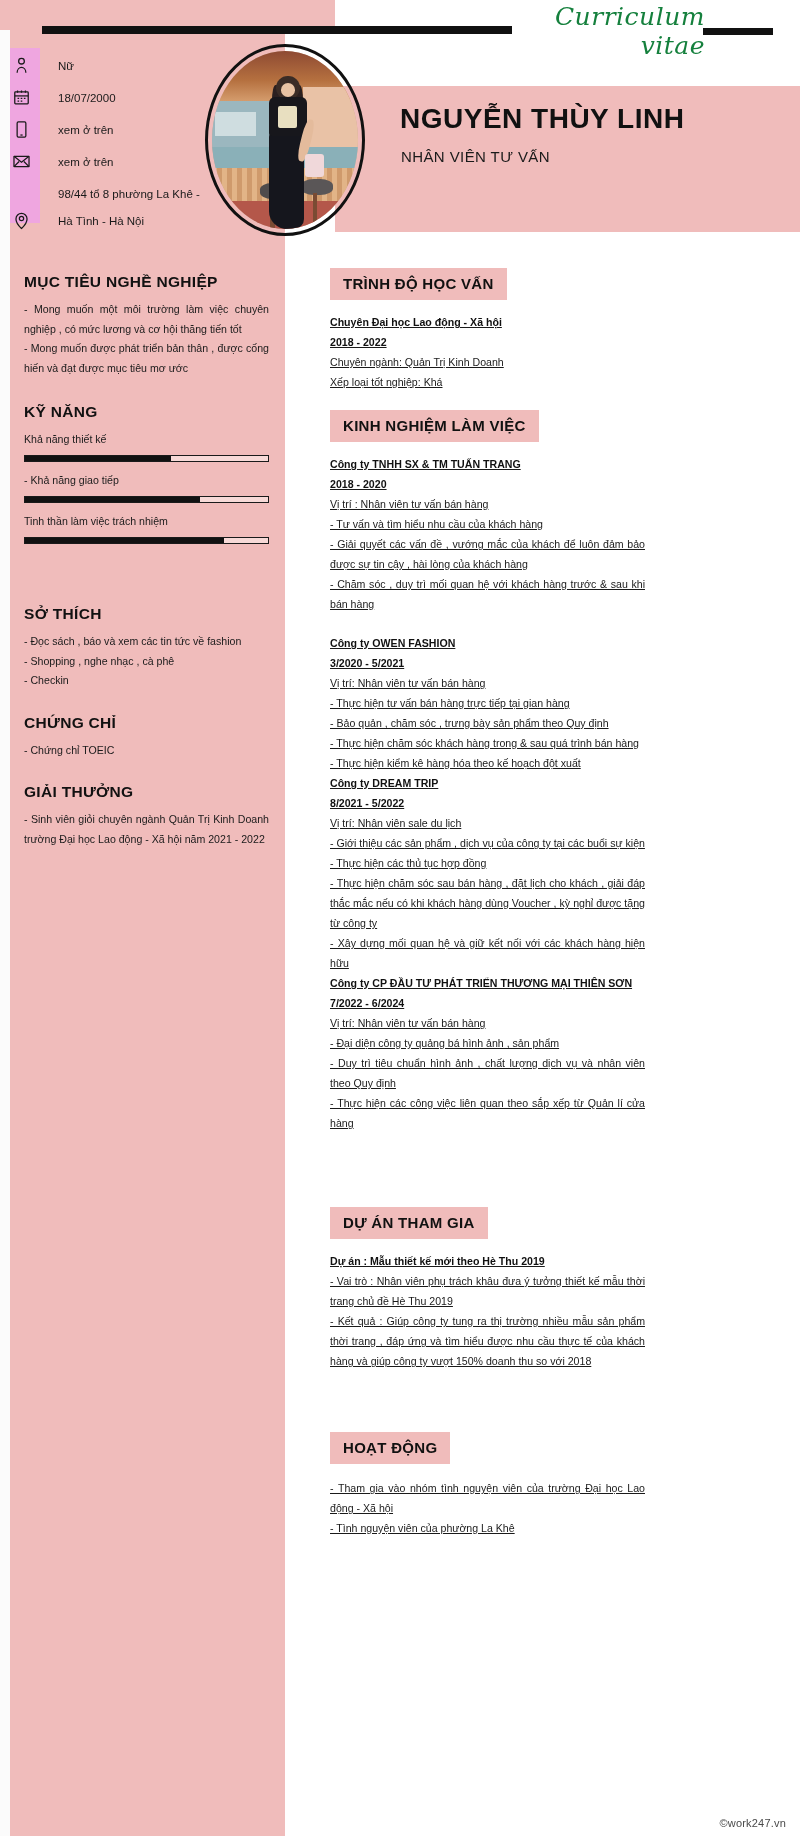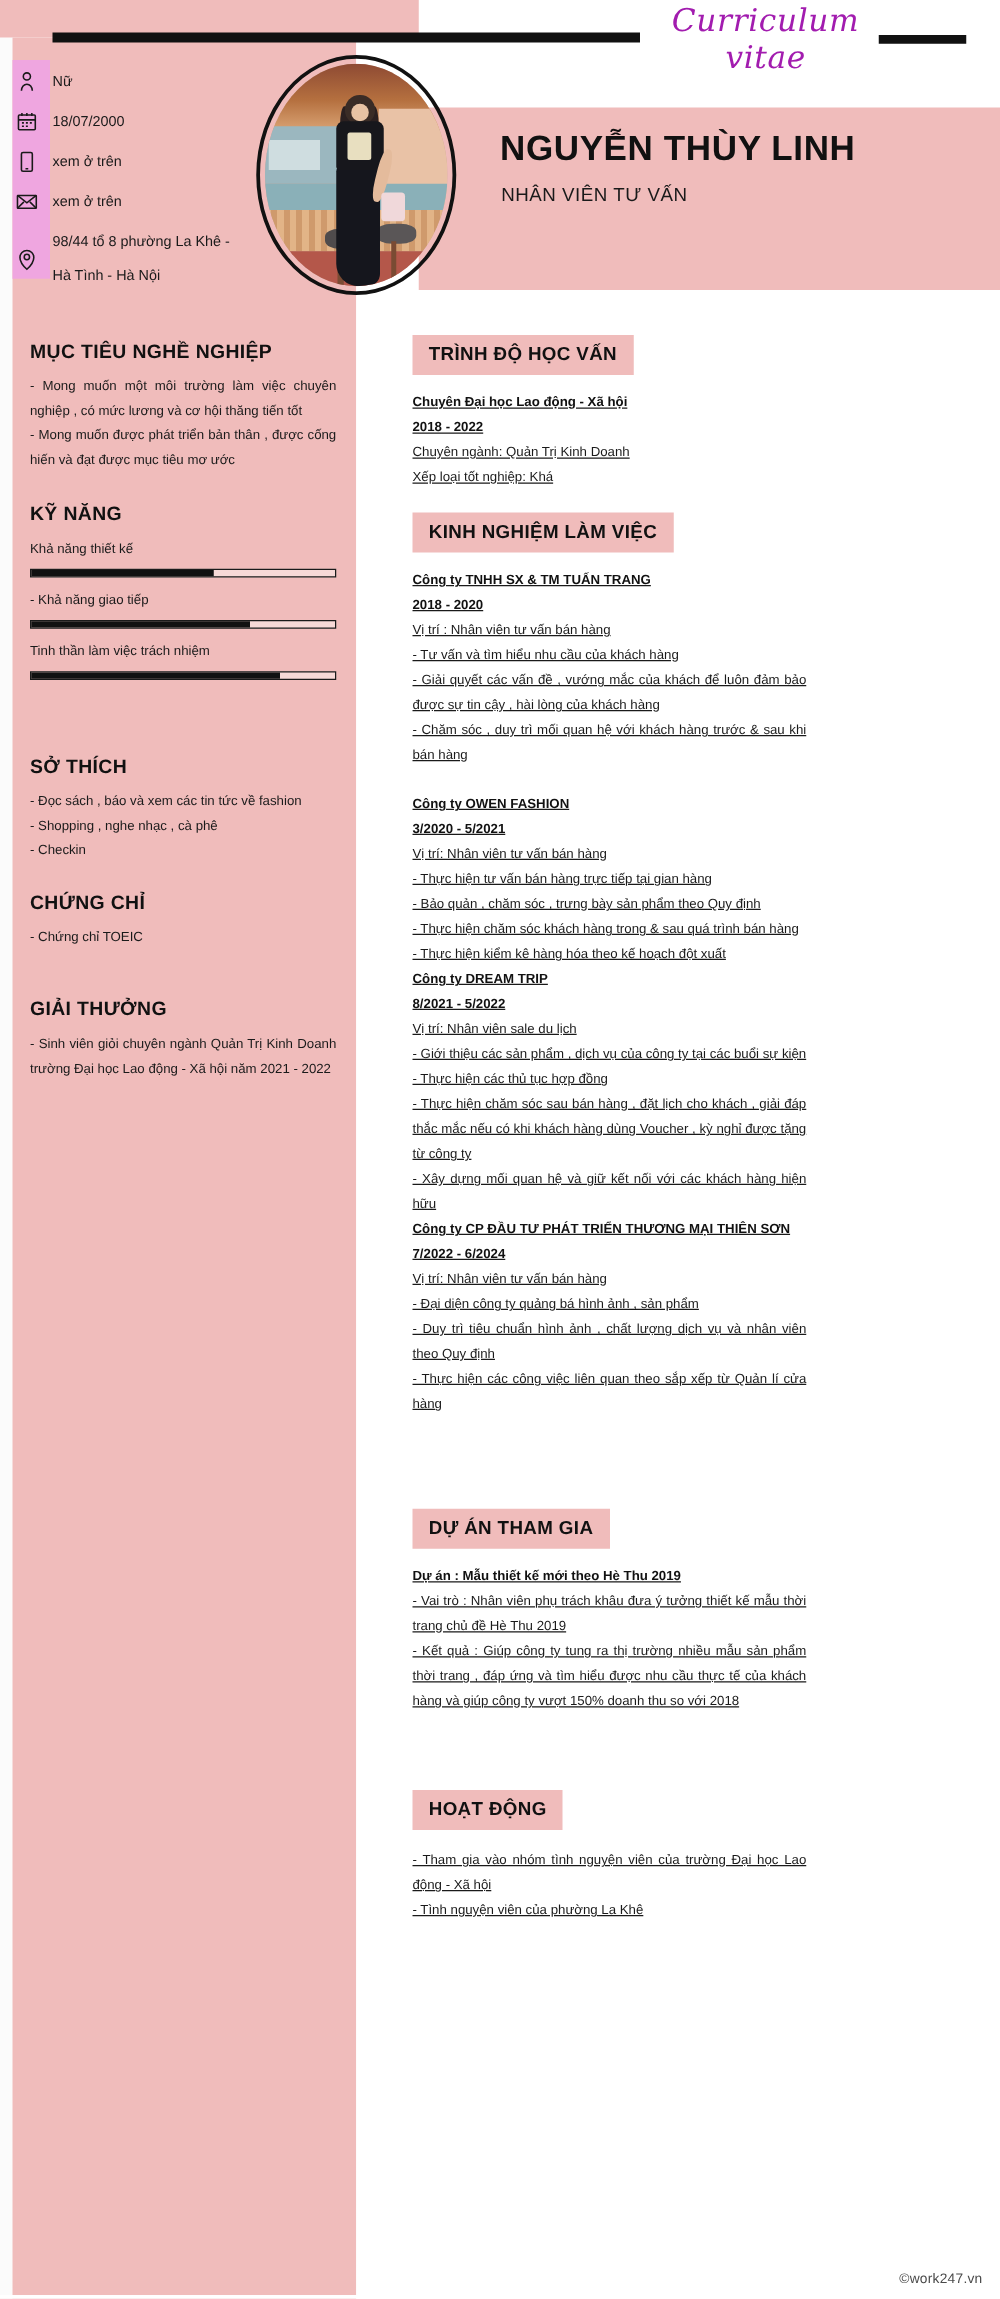--- a/index.html
+++ b/index.html
@@ -32,23 +32,23 @@
   .header-band {
     position:absolute; left:0; top:0; width:800px; height:30px; background:#ffffff;
   }
   .header-pink-left {
     position:absolute; left:0; top:0; width:335px; height:30px; background:#f0bcbb;
   }
   .rule-left {
     position:absolute; left:42px; top:26px; width:470px; height:8px; background:#111;
   }
   .cv-script {
-    position:absolute; left:520px; top:2px; width:185px; text-align:center;
+    position:absolute; left:520px; top:2px; width:185px; text-align:right;
     font-family:"DejaVu Serif","Liberation Serif",serif;
-    font-style:italic; font-size:25px; color:#a21caf; letter-spacing:0.5px;
+    font-style:italic; font-size:25px; color:#15803d; letter-spacing:0.5px;
   }
   .rule-right {
     position:absolute; left:703px; top:28px; width:70px; height:7px; background:#111;
   }
 
   
   .name-band {
     position:absolute; left:335px; top:86px; width:465px; height:146px;
     background:#f0bcbb;
   }
@@ -64,21 +64,21 @@
 
   
   .contact-strip {
     position:absolute; left:10px; top:48px; width:30px; height:175px;
     background:#efa6e0;
   }
   .contact-list {
     position:absolute; left:12px; top:56px; width:265px;
   }
   .contact-row {
-    display:flex; align-items:center; gap:11px; margin-bottom:13px;
+    display:flex; align-items:flex-end; gap:27px; margin-bottom:13px;
     min-height:19px;
   }
   .contact-row .ic {
     width:19px; height:19px; flex:0 0 19px; display:block;
   }
   .contact-row .tx {
     font-size:11.5px; line-height:18px; color:#1a1a1a; padding-top:1px;
   }
   .contact-row .tx .l2 { display:block; margin-top:9px; }
 
@@ -310,21 +310,21 @@
     <div class="lc-li">- Đọc sách , báo và xem các tin tức về fashion</div>
     <div class="lc-li">- Shopping , nghe nhạc , cà phê</div>
     <div class="lc-li">- Checkin</div>
   </div>
 
   <div class="lc" style="top:714px">
     <div class="lc-h">CHỨNG CHỈ</div>
     <div class="lc-li">- Chứng chỉ TOEIC</div>
   </div>
 
-  <div class="lc" style="top:799px">
+  <div class="lc" style="top:783px">
     <div class="lc-h">GIẢI THƯỞNG</div>
     <div class="lc-p">- Sinh viên giỏi chuyên ngành Quản Trị Kinh Doanh trường Đại học Lao động - Xã hội năm 2021 - 2022</div>
   </div>
 
   <div class="rc" style="top:268px">
     <div class="sec-title">TRÌNH ĐỘ HỌC VẤN</div>
     <div style="height:12px"></div>
     <div class="rc-strong">Chuyên Đại học Lao động - Xã hội</div>
     <div class="rc-strong">2018 - 2022</div>
     <div class="rc-line">Chuyên ngành: Quản Trị Kinh Doanh</div>

